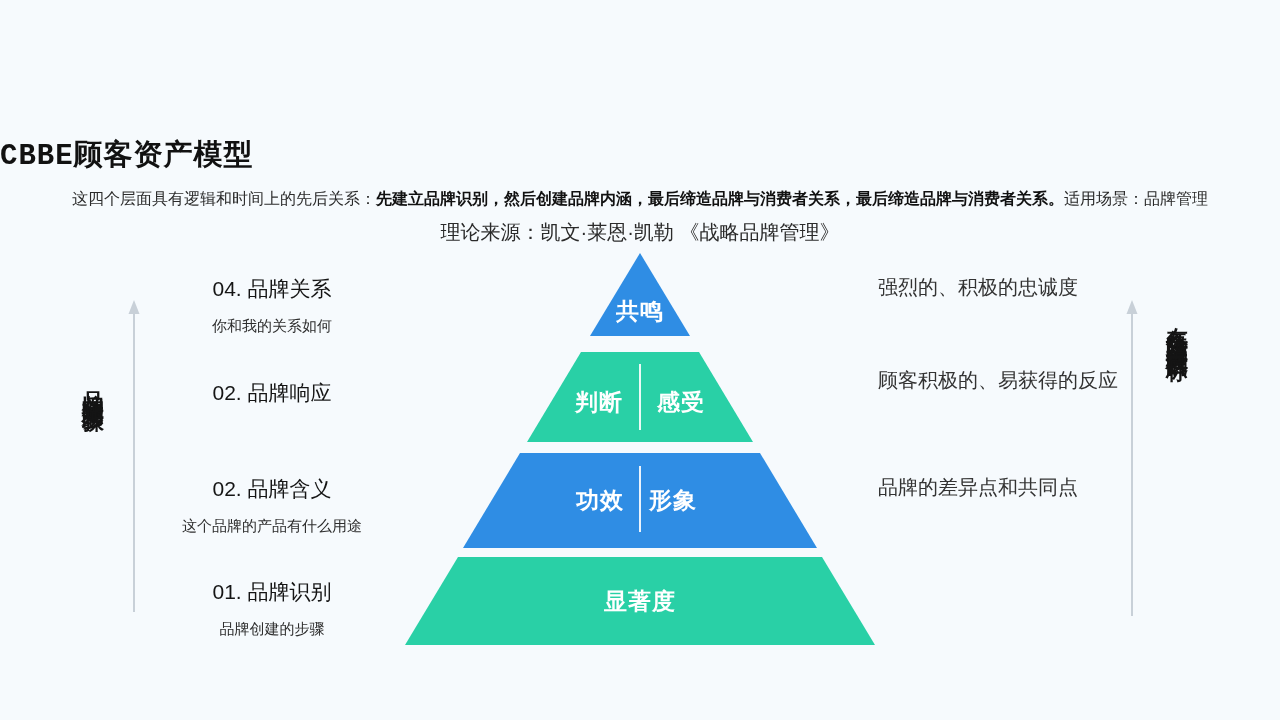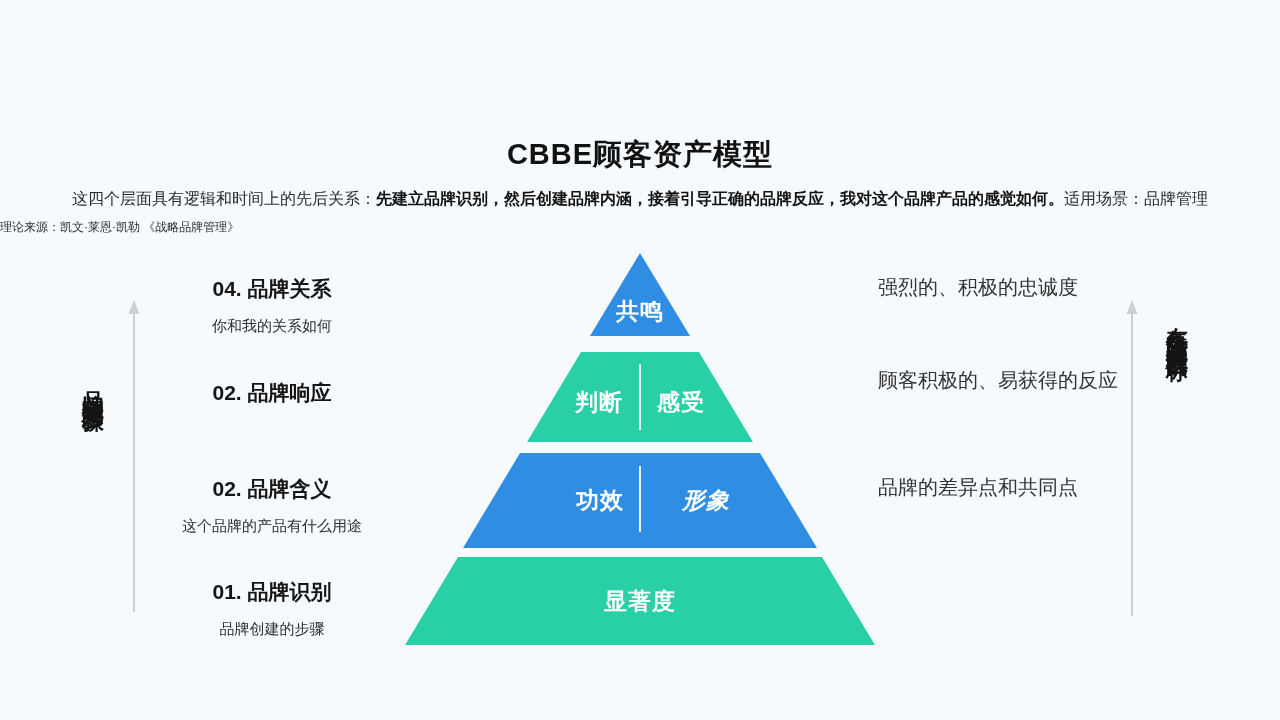--- a/index.html
+++ b/index.html
@@ -9,45 +9,45 @@
     background: #f6fafd;
     position: relative;
     overflow: hidden;
     color: #1b1b1b;
   }
   .slide { position: absolute; inset: 0; }
 
   
   .page-title {
     position: absolute; left: 0; top: 135px; width: 100%;
-    text-align: center; font-size: 29px; font-weight: 700;
-    letter-spacing: 1px; color: #111;
+    text-align: left; font-size: 29px; font-weight: 700;
+    letter-spacing: 1px; color: #111; font-family: Liberation Mono, monospace;
   }
   .intro-line {
     position: absolute; left: 0; top: 189px; width: 100%;
     text-align: center; font-size: 16px; color: #2b2b2b;
     white-space: nowrap;
   }
   .intro-line .bold { font-weight: 700; color: #111; }
   .source-line {
     position: absolute; left: 0; top: 219px; width: 100%;
-    font-size: 12px; color: #2b2b2b;
+    text-align: center; font-size: 20px; color: #2b2b2b;
   }
 
   
   .pyramid-svg { position: absolute; left: 0; top: 0; width: 1280px; height: 720px; }
   .pyr-label {
     position: absolute; transform: translate(-50%, -50%);
     color: #ffffff; font-weight: 700; font-size: 23px; letter-spacing: 1px;
     white-space: nowrap;
   }
 
   
   .step-row { position: absolute; left: 152px; width: 240px; text-align: center; }
-  .step-title { font-size: 21px; font-weight: 700; line-height: 28px; color: #151515; }
+  .step-title { font-size: 21px; font-weight: 400; line-height: 28px; color: #151515; }
   .step-desc { margin-top: 12px; font-size: 15px; line-height: 22px; color: #2e2e2e; }
 
   
   .goal-text {
     position: absolute; left: 878px; width: 270px;
     font-size: 20px; line-height: 22px; color: #333;
   }
 
   
   .v-label {
@@ -59,37 +59,37 @@
   .v-label.right { left: 1177px; top: 309px; }
 
   .arrow-svg { position: absolute; left: 0; top: 0; width: 1280px; height: 720px; pointer-events: none; }
 </style>
 </head>
 <body>
 
 <div class="slide">
 
   <h1 class="page-title">CBBE顾客资产模型</h1>
-  <p class="intro-line"><span>这四个层面具有逻辑和时间上的先后关系：</span><span class="bold">先建立品牌识别，然后创建品牌内涵，接着引导正确的品牌反应，我对这个品牌产品的感觉如何。</span><span>适用场景：品牌管理</span></p>
+  <p class="intro-line"><span>这四个层面具有逻辑和时间上的先后关系：</span><span class="bold">先建立品牌识别，然后创建品牌内涵，最后缔造品牌与消费者关系，最后缔造品牌与消费者关系。</span><span>适用场景：品牌管理</span></p>
   <p class="source-line">理论来源：凯文·莱恩·凯勒 《战略品牌管理》</p>
 
   <svg class="pyramid-svg" viewBox="0 0 1280 720">
     <polygon points="640,253 690,336 590,336" fill="#2f8de4"></polygon>
     <polygon points="581,352 699,352 753,442 527,442" fill="#29d0a6"></polygon>
     <polygon points="520,453 760,453 817,548 463,548" fill="#2f8de4"></polygon>
     <polygon points="458,557 822,557 875,645 405,645" fill="#29d0a6"></polygon>
     <line x1="640" y1="364" x2="640" y2="430" stroke="#ffffff" stroke-width="2" opacity="0.9"></line>
     <line x1="640" y1="466" x2="640" y2="532" stroke="#ffffff" stroke-width="2" opacity="0.9"></line>
   </svg>
 
   <div class="pyr-label" style="left:640px; top:311px;">共鸣</div>
   <div class="pyr-label" style="left:599px; top:402px;">判断</div>
   <div class="pyr-label" style="left:681px; top:402px;">感受</div>
   <div class="pyr-label" style="left:600px; top:500px;">功效</div>
-  <div class="pyr-label" style="left:706px; top:500px;font-style:italic;">形象</div>
+  <div class="pyr-label" style="left:673px; top:500px;">形象</div>
   <div class="pyr-label" style="left:640px; top:601px;">显著度</div>
 
   <div class="step-row" style="top:275px;">
     <div class="step-title">04. 品牌关系</div>
     <div class="step-desc">你和我的关系如何</div>
   </div>
   <div class="step-row" style="top:379px;">
     <div class="step-title">02. 品牌响应</div>
   </div>
   <div class="step-row" style="top:475px;">

